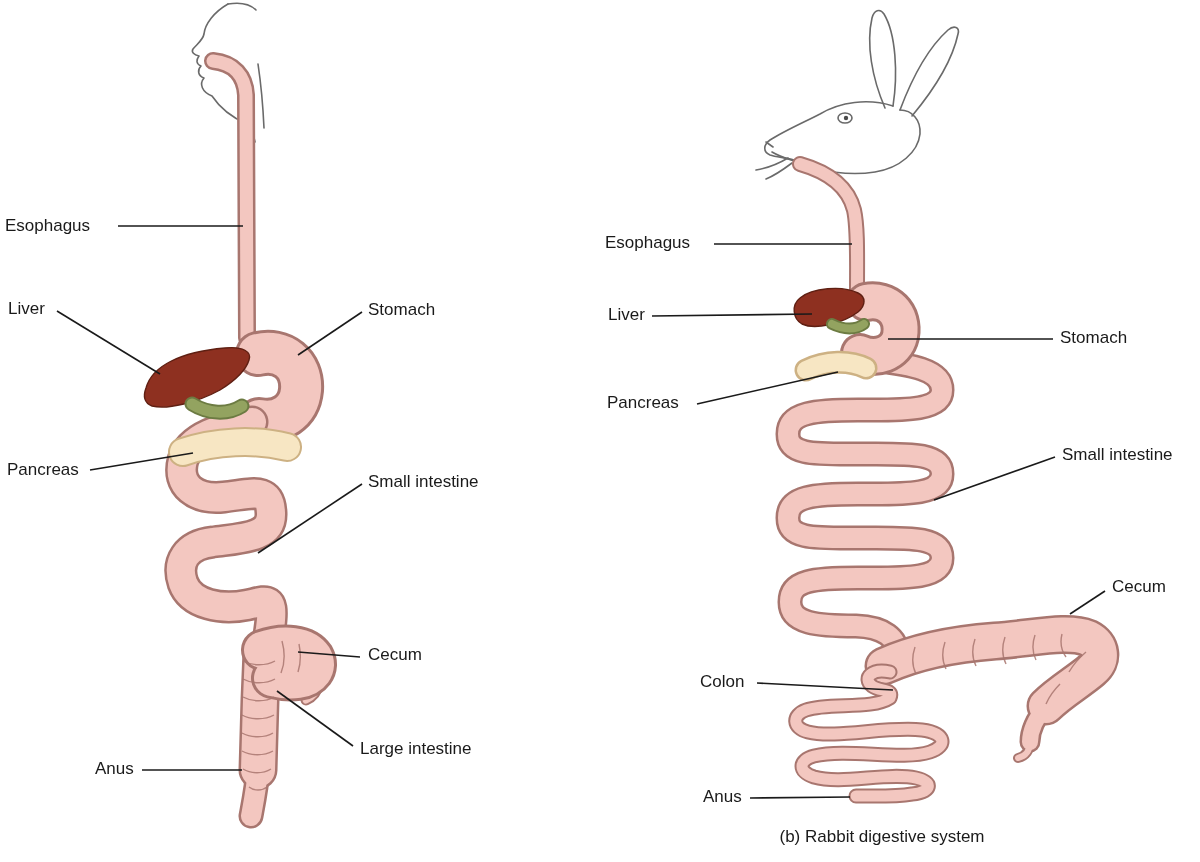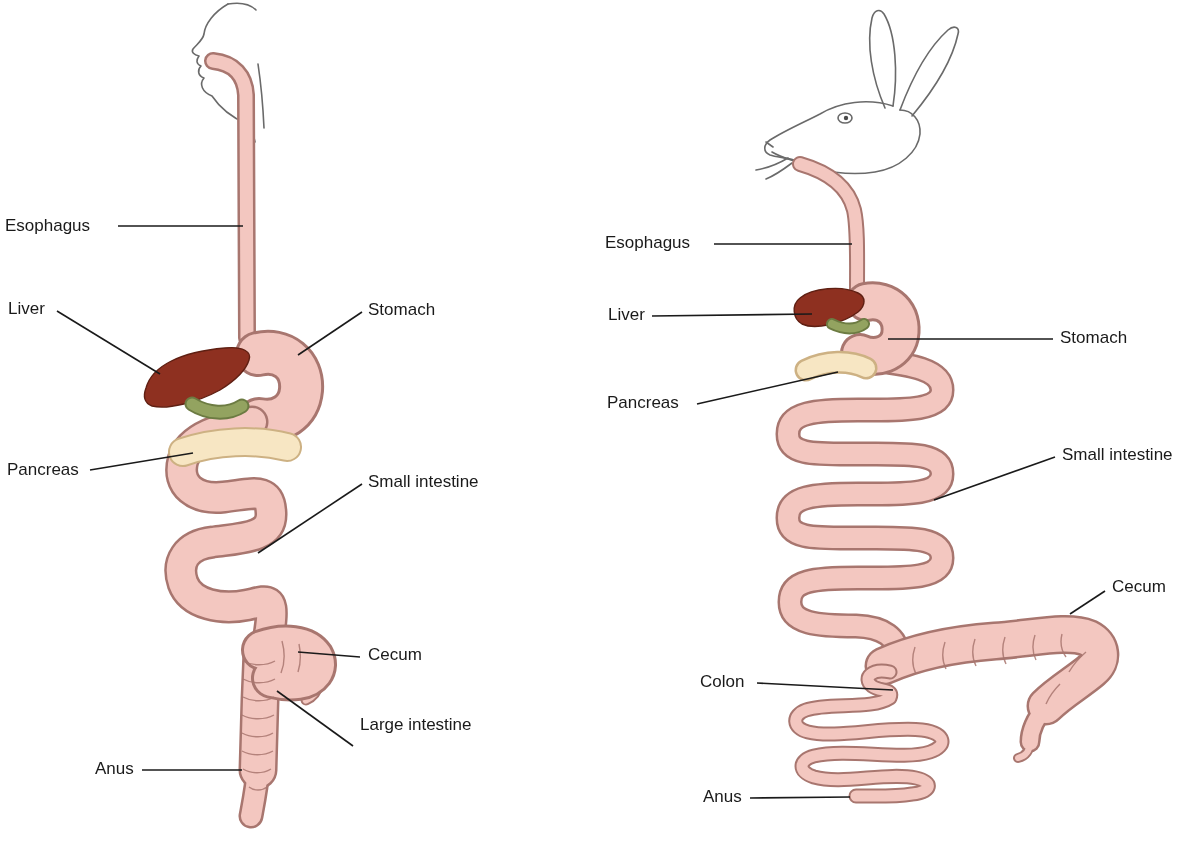--- a/index.html
+++ b/index.html
@@ -177,25 +177,26 @@
     </g>
   </g>
 </svg>
 
 <div class="label" style="left:5px;top:216px">Esophagus</div>
 <div class="label" style="left:8px;top:299px">Liver</div>
 <div class="label" style="left:368px;top:300px">Stomach</div>
 <div class="label" style="left:7px;top:460px">Pancreas</div>
 <div class="label" style="left:368px;top:472px">Small intestine</div>
 <div class="label" style="left:368px;top:645px">Cecum</div>
-<div class="label" style="left:360px;top:715px">Large intestine</div>
+<div class="label" style="left:360px;top:739px">Large intestine</div>
 <div class="label" style="left:95px;top:759px">Anus</div>
 
 <div class="label" style="left:605px;top:233px">Esophagus</div>
 <div class="label" style="left:608px;top:305px">Liver</div>
 <div class="label" style="left:1060px;top:328px">Stomach</div>
 <div class="label" style="left:607px;top:393px">Pancreas</div>
 <div class="label" style="left:1062px;top:445px">Small intestine</div>
 <div class="label" style="left:1112px;top:577px">Cecum</div>
 <div class="label" style="left:700px;top:672px">Colon</div>
 <div class="label" style="left:703px;top:787px">Anus</div>
+<div class="caption" style="left:682px;top:827px">(b) Rabbit digestive system</div>
 
 </div>
 
 </body></html>

